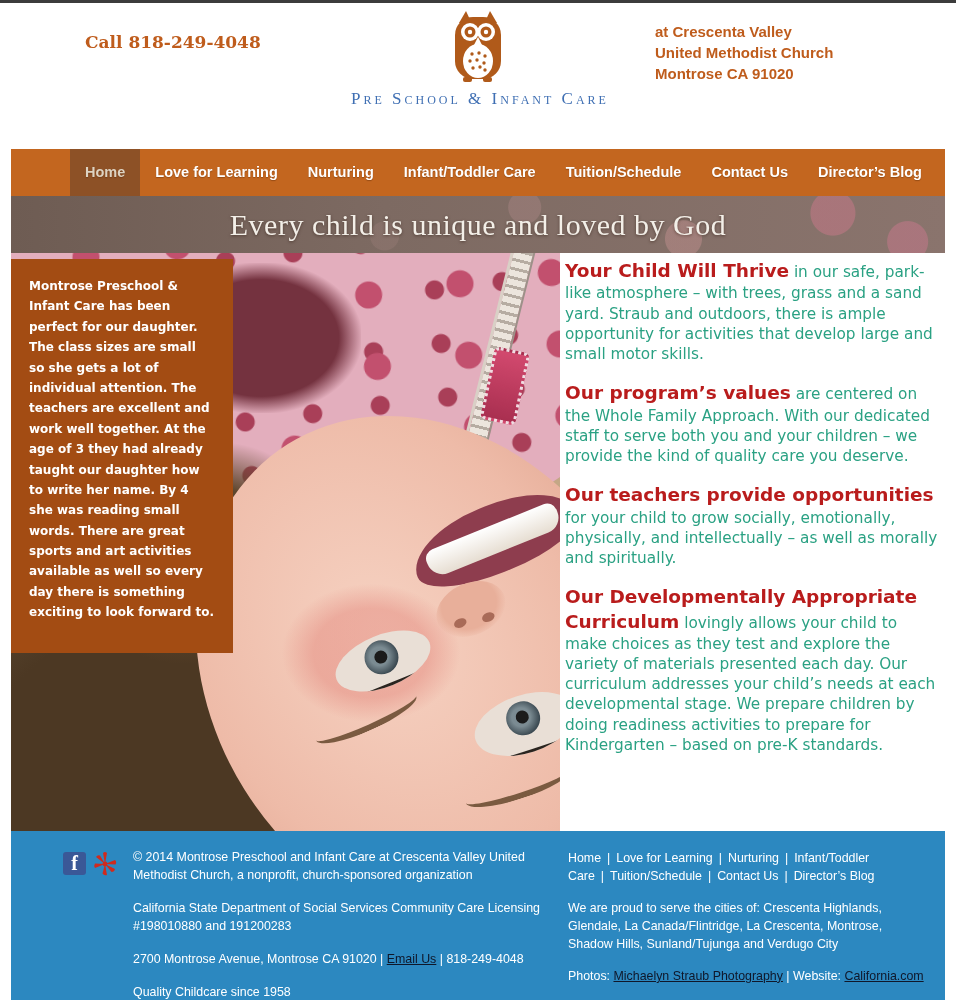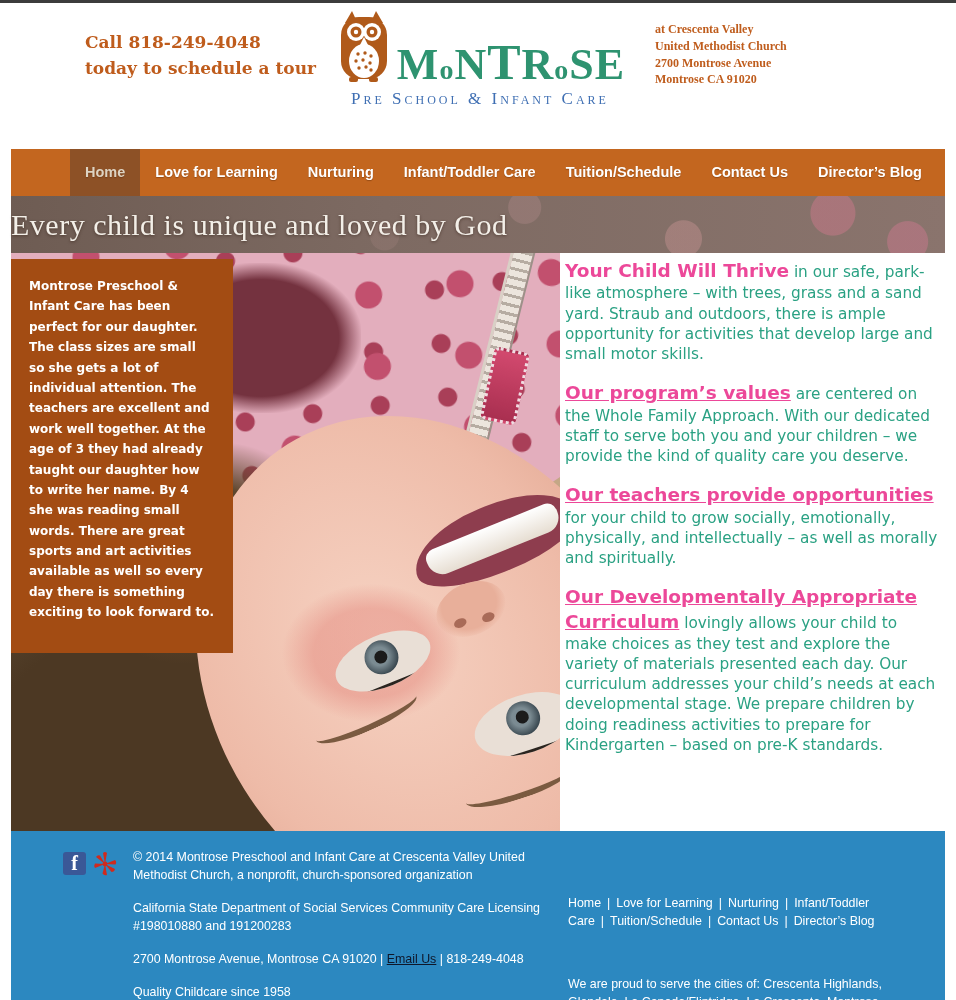--- a/index.html
+++ b/index.html
@@ -5,39 +5,39 @@
   * { box-sizing: border-box; margin: 0; padding: 0; }
   html,body { width:956px; background:#fff; }
   body { font-family:"Liberation Sans",sans-serif; position:relative; }
   .top-strip { height:3px; background:#3c3c3c; }
   .frame { width:934px; margin:0 auto; position:relative; }
 
   
   .header { height:146px; position:relative; background:#fff; }
   .hdr-call { position:absolute; left:85px; top:26px; font-family:"DejaVu Serif",serif;
               font-weight:bold; color:#bf5c1c; font-size:17px; line-height:1.55; }
-  .hdr-addr { position:absolute; left:655px; top:18px; font-family:Liberation Serif, serif;
-              font-weight:bold; color:#bf5c1c; font-size:12px; line-height:1.4; }
+  .hdr-addr { position:absolute; left:655px; top:18px; font-family:Liberation Sans, sans-serif;
+              font-weight:bold; color:#bf5c1c; font-size:15px; line-height:1.4; }
   .logo { position:absolute; left:340px; top:6px; width:280px; text-align:center; cursor:pointer; }
   .logo-row { display:flex; align-items:flex-end; justify-content:center; }
   .logo-word { font-family:"Liberation Serif",serif; color:#2e9370; font-weight:bold;
                letter-spacing:1px; line-height:1; }
   .logo-word .big { font-size:44px; } .logo-word .sml { font-size:28px; }
   .logo-word .tall { font-size:50px; }
   .logo-sub { font-family:"Liberation Serif",serif; color:#3f6fb3; font-variant:small-caps;
               font-size:17px; letter-spacing:3px; margin-top:2px; white-space:nowrap; }
 
   
   .nav { height:47px; background:#c3661f; display:flex; padding-left:59px; }
   .nav-item { color:#fff; font-weight:bold; font-size:14.5px; line-height:47px;
               padding:0 15px; cursor:pointer; text-shadow:0 1px 1px rgba(70,30,0,.35); }
   .nav-item.active { background:#8d5126; color:#ddd3c2; }
 
   
-  .hero { height:57px; position:relative; display:flex; align-items:center; 
+  .hero { height:57px; position:relative; display:flex; align-items:center; justify-content:center;
     background:
       radial-gradient(circle at 88% 30%, rgba(196,120,135,.55) 0 22px, transparent 23px),
       radial-gradient(circle at 72% 75%, rgba(205,150,150,.4) 0 18px, transparent 19px),
       radial-gradient(circle at 55% 20%, rgba(180,140,140,.35) 0 16px, transparent 17px),
       radial-gradient(circle at 96% 80%, rgba(200,120,140,.5) 0 20px, transparent 21px),
       radial-gradient(circle at 40% 70%, rgba(160,130,125,.3) 0 14px, transparent 15px),
       linear-gradient(90deg,#6e5c53 0%, #7d6a62 40%, #8a746d 100%);
   }
   .hero-title { font-family:"Liberation Serif",serif; color:#f3efe8; font-size:30px;
                 text-shadow:0 1px 3px rgba(40,20,10,.5); letter-spacing:.5px; }
@@ -94,50 +94,49 @@
 
   
   .testimonial { position:absolute; left:0; top:6px; width:222px; background:#a34c13;
           color:#fff; padding:17px 18px 30px 18px; font-family:"DejaVu Sans",sans-serif; }
   .testimonial p { font-weight:bold; font-size:12px; line-height:1.7; }
 
   
   .rightcol { position:absolute; left:554px; top:6px; width:378px;
           font-family:"DejaVu Sans",sans-serif; }
   .rightcol p { font-size:15.3px; line-height:1.32; color:#2aa183; margin-bottom:17px; }
-  .rightcol .lead { color:#ec4899; font-weight:bold; font-size:18.5px; text-decoration:none;text-align:center; }
-  .rightcol a.lead { text-decoration:underline; cursor:pointer; }
+  .rightcol .lead { color:#b91c1c; font-weight:bold; font-size:18.5px; text-decoration:none;text-align:center; }
+  .rightcol a.lead { cursor:pointer; }
 
   
   .footer { background:#2c88c0; color:#fff; display:flex; padding:18px 15px 22px 52px;
             min-height:174px; font-size:12.4px; }
   .f-left { flex:0 0 505px; display:flex; }
   .f-social { flex:0 0 62px; display:flex; gap:7px; padding-top:3px; }
   .fb-icon { width:23px; height:23px; background:#3a5897; border-radius:3px; color:#fff;
              font-family:"Liberation Serif",serif; font-weight:bold; font-size:20px;
              text-align:center; line-height:23px; cursor:pointer; }
   .yelp-icon { width:24px; height:24px; cursor:pointer; }
   .f-left-text { width:420px; line-height:1.45;margin-left:8px; }
   .f-left-text p { margin-bottom:15px; }
   .f-right { flex:1; line-height:1.45; padding-top:1px; }
-  .f-right p { margin-bottom:14px;margin-top:45px; }
+  .f-right p { margin-bottom:14px; }
   .f-nav a { color:#fff; text-decoration:none; cursor:pointer; }
   .f-sep { padding:0 6px; }
   .footer a.u { color:#0f172a; text-decoration:underline; cursor:pointer; }
   .cities { white-space:pre-line; }
 </style>
 </head>
 <body>
 
 <div class="top-strip"></div>
 
 <div class="header">
   <div class="hdr-call">
     <div>Call 818-249-4048</div>
-    <div>today to schedule a tour</div>
   </div>
 
   <div class="logo">
     <div class="logo-row">
       <span style="margin-right:4px;">
         <svg width="58" height="74" viewBox="0 0 58 74">
           <path d="M10 14 L17 2 L23 15 Z" fill="#b05a1a"></path>
           <path d="M48 14 L41 2 L35 15 Z" fill="#b05a1a"></path>
           <rect x="6" y="8" width="46" height="62" rx="18" fill="#b05a1a"></rect>
           <circle cx="21" cy="23" r="9" fill="#fff"></circle>
@@ -156,29 +155,27 @@
               <circle cx="28" cy="51" r="1.7"></circle>
               <circle cx="35" cy="54" r="1.7"></circle>
             <circle cx="24" cy="59" r="1.7"></circle>
               <circle cx="31" cy="58" r="1.7"></circle>
               <circle cx="36" cy="61" r="1.7"></circle>
           </g>
           <rect x="14" y="68" width="9" height="5" rx="2" fill="#b05a1a"></rect>
           <rect x="34" y="68" width="9" height="5" rx="2" fill="#b05a1a"></rect>
         </svg>
       </span>
-      <span class="logo-word"><span class="big">M</span><span class="sml">o</span><span class="big">N</span><span class="tall">T</span><span class="big">R</span><span class="sml">o</span><span class="big">S</span><span class="big">E</span></span>
     </div>
     <div class="logo-sub">Pre School &amp; Infant Care</div>
   </div>
 
   <div class="hdr-addr">
     <div>at Crescenta Valley</div>
     <div>United Methodist Church</div>
-    <div>2700 Montrose Avenue</div>
     <div>Montrose CA 91020</div>
   </div>
 </div>
 
 <div class="frame">
 
   <div class="nav" id="main-nav">
       <div class="nav-item active">Home</div>
       <div class="nav-item">Love for Learning</div>
       <div class="nav-item">Nurturing</div>

